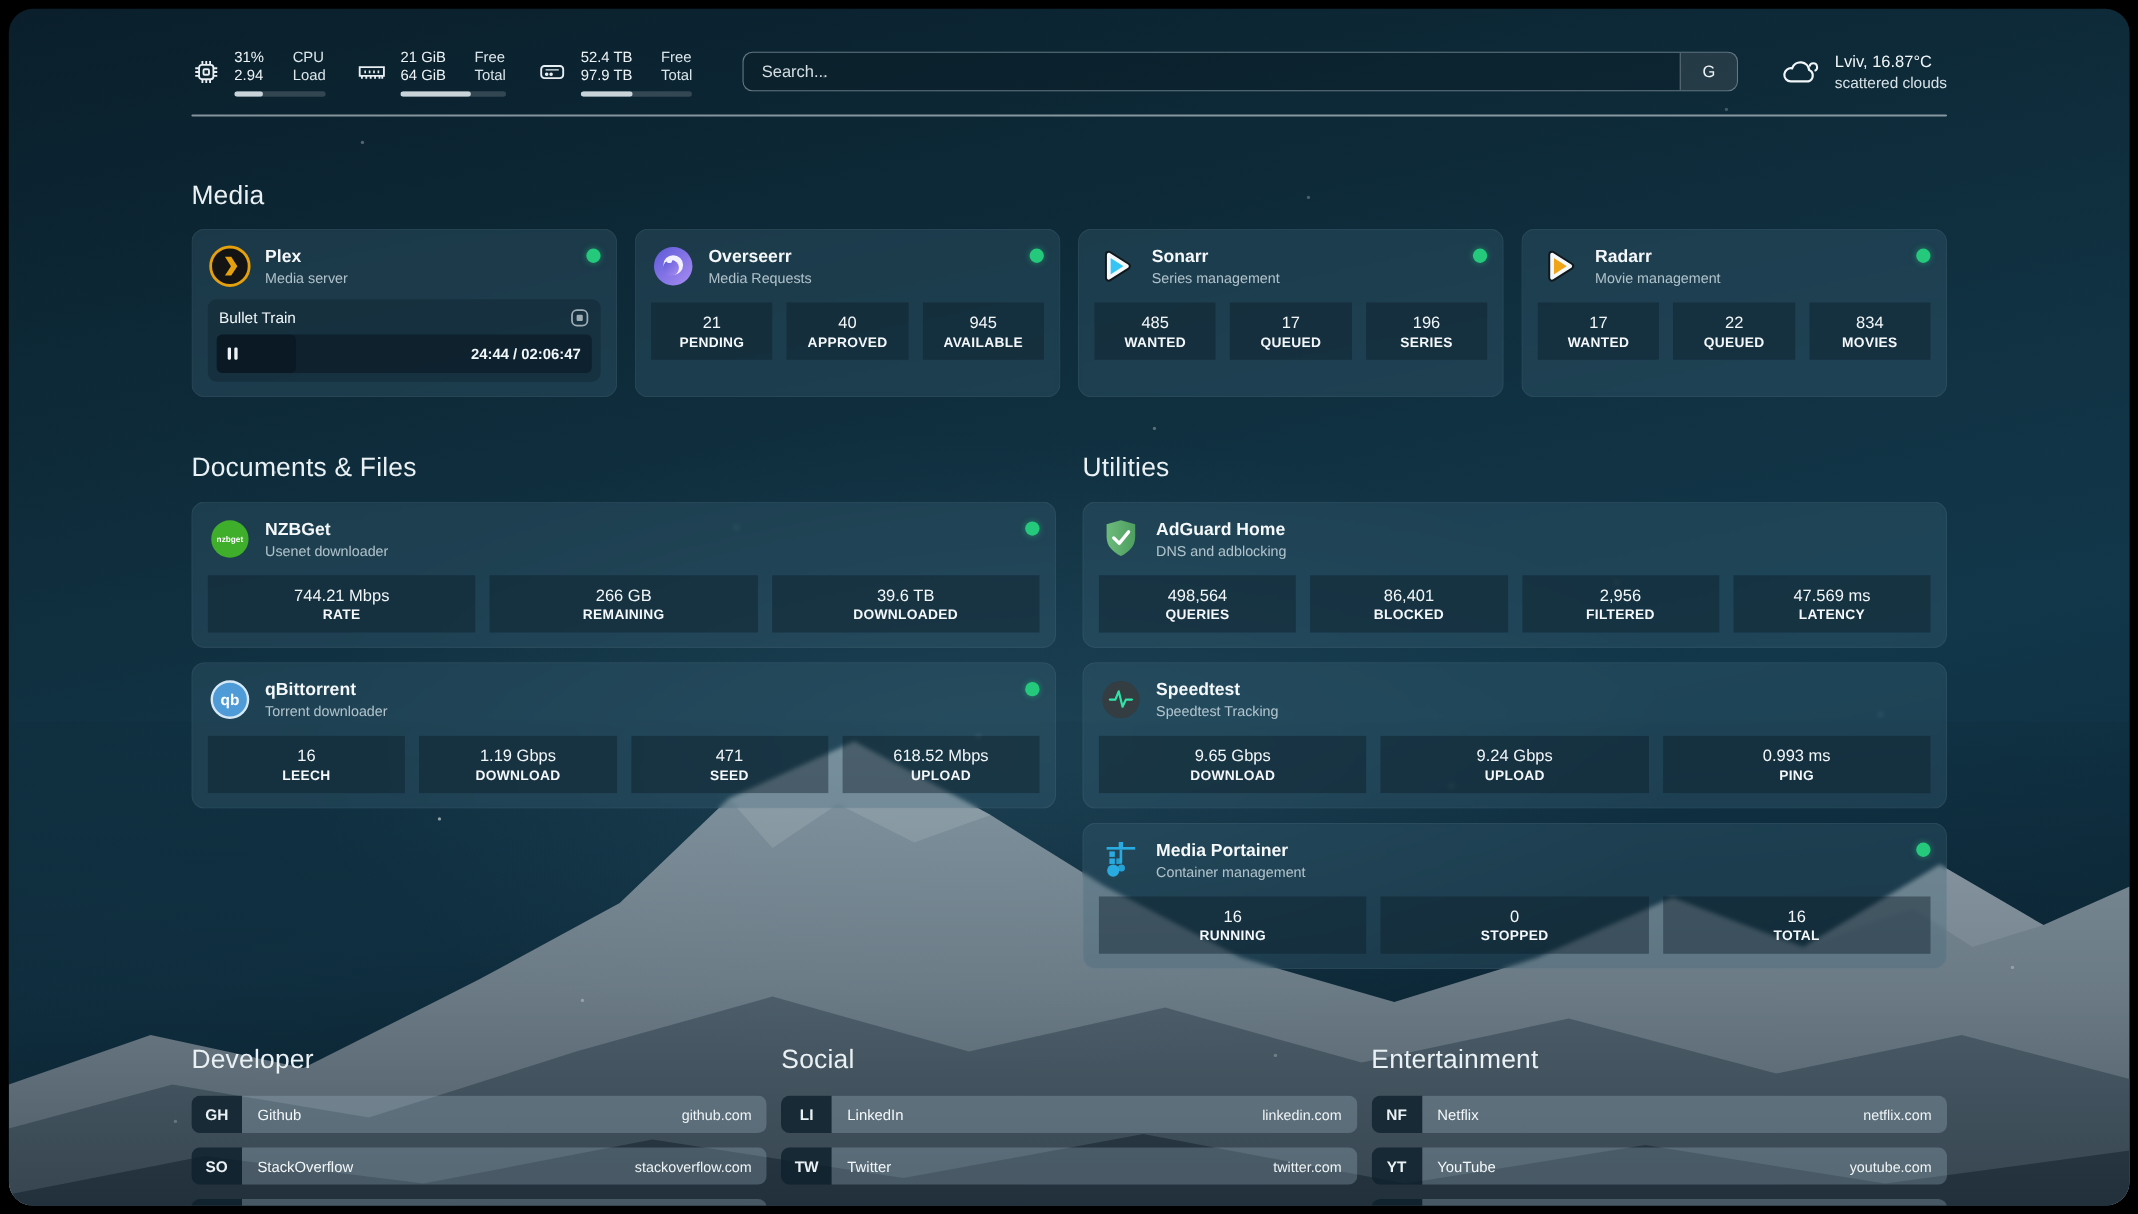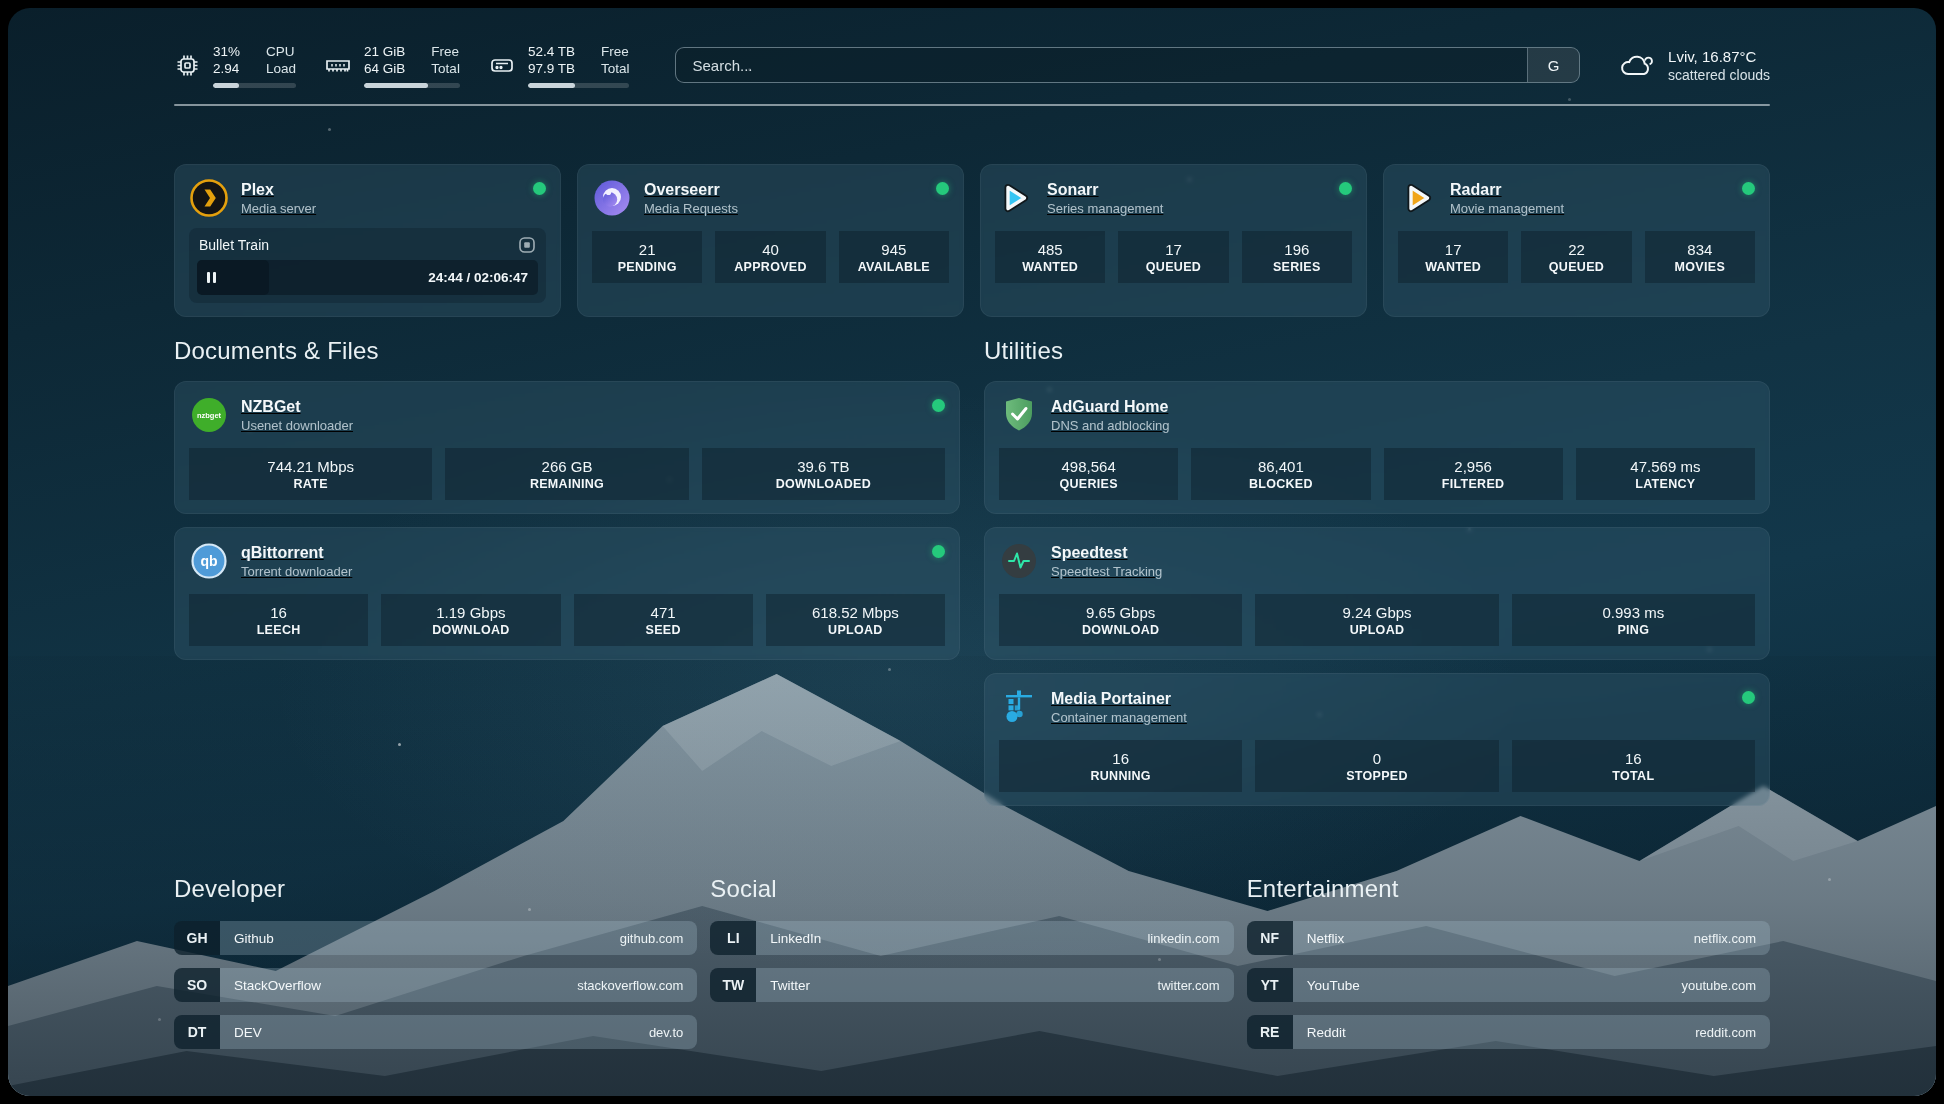--- a/index.html
+++ b/index.html
@@ -57,21 +57,21 @@
   .divider { height:2px; background:rgba(235,243,246,0.55); border-radius:1px; margin-top:8px; }
 
   
   h2.sec { color:#eaf1f4; font-size:24px; font-weight:500; letter-spacing:.2px; }
   .media-sec { margin-top:58px; }
   .media-sec h2 { margin-bottom:16px; }
   .row4 { display:grid; grid-template-columns:repeat(4,1fr); gap:16px; }
 
   .card { background:rgba(62,104,122,0.30); border:1px solid rgba(255,255,255,0.05);
     border-radius:12px; padding:13px 14px; position:relative; backdrop-filter:blur(2px); }
-  .card-head { display:flex; align-items:center; gap:12px;text-decoration:underline; }
+  .card-head { display:flex; align-items:center; gap:12px; }
   .app-icon { width:40px; height:40px; display:flex; align-items:center; justify-content:center; flex:none; }
   .app-text { display:flex; flex-direction:column; min-width:0; }
   .app-name { color:#f4f8fa; font-size:16px; font-weight:700; line-height:20px; }
   .app-desc { color:rgba(218,231,237,0.78); font-size:13px; line-height:17px; }
   .dot { width:13px; height:13px; border-radius:50%; background:#25c97c; margin-left:auto;
     box-shadow:0 0 6px rgba(37,201,124,.5); flex:none; align-self:flex-start; margin-top:4px; }
   .tiles { display:flex; gap:13px; margin-top:13px; }
   .tile { flex:1; background:rgba(10,27,38,0.42); border-radius:0; height:52px;
     display:flex; flex-direction:column; align-items:center; justify-content:center; gap:1px; }
   .tile-value { color:#f2f7f9; font-size:15px; line-height:18px; }
@@ -84,21 +84,21 @@
   .stop-btn { color:rgba(233,241,245,0.65); display:flex; cursor:pointer; }
   .player-bar { position:relative; height:35px; border-radius:5px; background:rgba(9,22,31,0.55);
     display:flex; align-items:center; overflow:hidden; }
   .player-fill { height:100%; background:rgba(10,25,35,0.9); border-radius:5px;
     display:flex; align-items:center; padding-left:10px; }
   .pause-icon { display:flex; gap:3px; }
   .pause-icon i { width:3px; height:11px; background:#eef4f6; border-radius:1px; display:block; }
   .player-time { position:absolute; right:10px; color:#f2f7f9; font-size:13.5px; font-weight:700; }
 
   
-  .two-col { display:grid; grid-template-columns:1fr 1fr; gap:24px; margin-top:20px; }
+  .two-col { display:grid; grid-template-columns:1fr 1fr; gap:24px; margin-top:51px; }
   .svc-col h2 { margin-bottom:16px; }
   .svc-col .card { margin-bottom:13px; }
   .card.slim { padding:12px 14px; }
 
   
   .bookmarks { display:grid; grid-template-columns:1fr 1fr 1fr; gap:13px; margin-top:56px; }
   .bm-col h2 { margin-bottom:18px; }
   .bm-row { display:flex; height:34px; margin-bottom:13px; border-radius:8px; overflow:hidden; cursor:pointer; }
   .bm-abbr { width:46px; flex:none; background:rgba(13,32,44,0.78); color:#eaf1f4;
     font-size:14px; font-weight:600; display:flex; align-items:center; justify-content:center; }
@@ -220,20 +220,21 @@
         <div class="weather-text">
           <span class="weather-temp">Lviv, 16.87°C</span>
           <span class="weather-cond">scattered clouds</span>
         </div>
       </div>
     </header>
 
     <div class="divider"></div>
 
     <section class="media-sec">
+      <h2 class="sec">Media</h2>
       <div class="row4">
 
         <div class="card">
           <div class="card-head">
             <span class="app-icon">
               <svg width="40" height="40" viewBox="0 0 40 40">
                 <circle cx="20" cy="20" r="17.5" fill="#141414" stroke="#e5a00d" stroke-width="2.6"></circle>
                 <polygon points="15.5,11.5 21,20 15.5,28.5 21.2,28.5 26.8,20 21.2,11.5" fill="#e5a00d"></polygon>
               </svg>
             </span>

